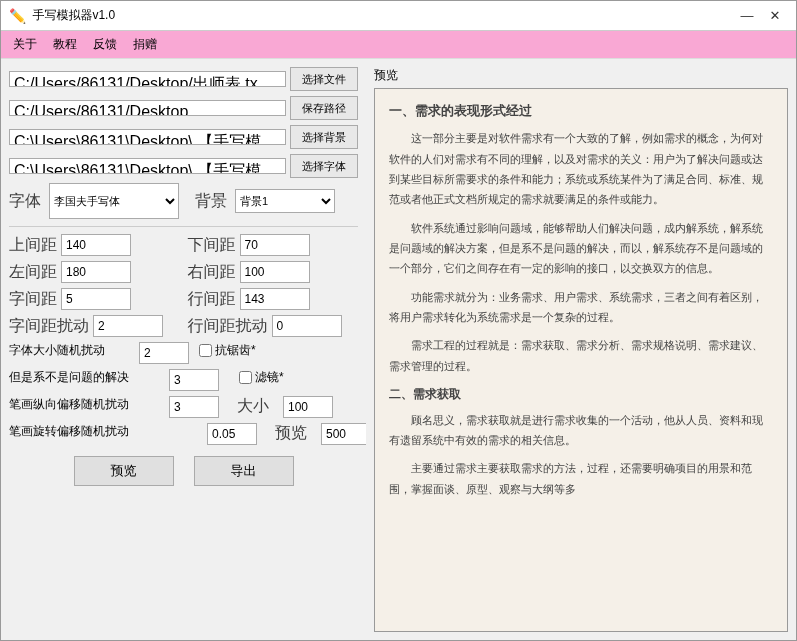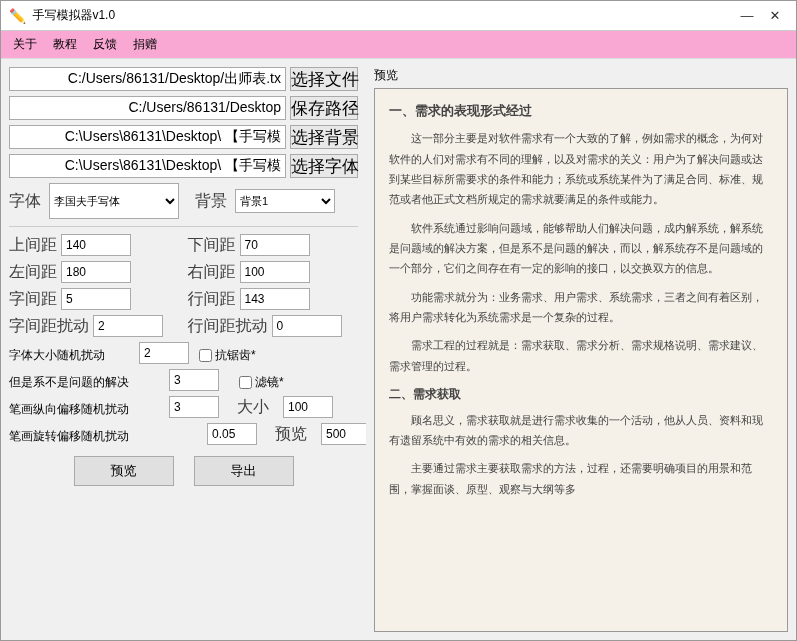--- a/index.html
+++ b/index.html
@@ -82,37 +82,36 @@
       overflow-y: auto;
       background: #f0f0f0;
     }
     .file-row {
       display: flex;
       align-items: center;
       gap: 4px;
     }
     .file-input {
       flex: 1;
-      height: 24px;
+      height: 16px;
       border: 1px solid #aaa;
       background: #fff;
       padding: 2px 4px;
-      font-size: 14px;
+      font-size: 16px;
       color: #000;
       overflow: hidden;
       white-space: nowrap;
-      text-align: right;
     }
     .file-btn {
       width: 68px;
       height: 24px;
       background: #e8e8e8;
       border: 1px solid #aaa;
       cursor: pointer;
-      font-size: 17px;
+      font-size: 11px;
       color: #000;
       white-space: nowrap;
     }
     .param-row {
       display: flex;
       align-items: flex-end;
       gap: 4px;
     }
     .param-label {
       font-size: 16px;
@@ -234,21 +233,21 @@
       font-weight: bold;
       margin-bottom: 4px;
     }
     .divider {
       border: none;
       border-top: 1px solid #ccc;
       margin: 2px 0;
     }
     .row-with-check {
       display: flex;
-      align-items: flex-end;
+      align-items: flex-start;
       gap: 10px;
     }
   </style>
 </head>
 <body>
 
 <div class="window">
 
   <div class="title-bar">
     <div class="title-bar-left">

